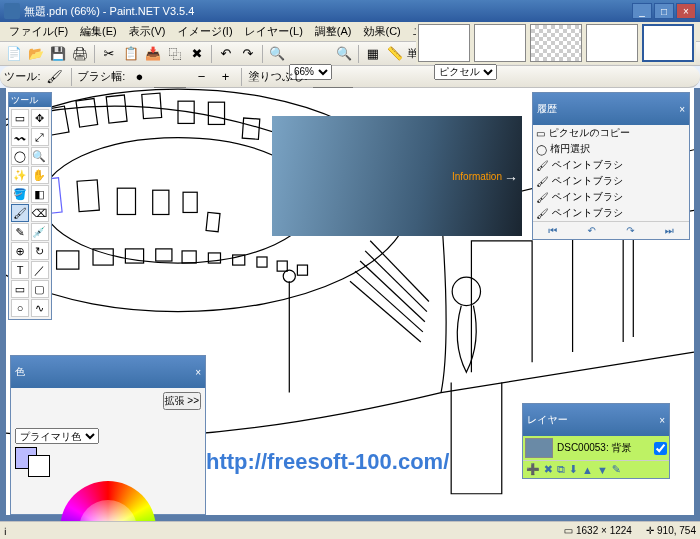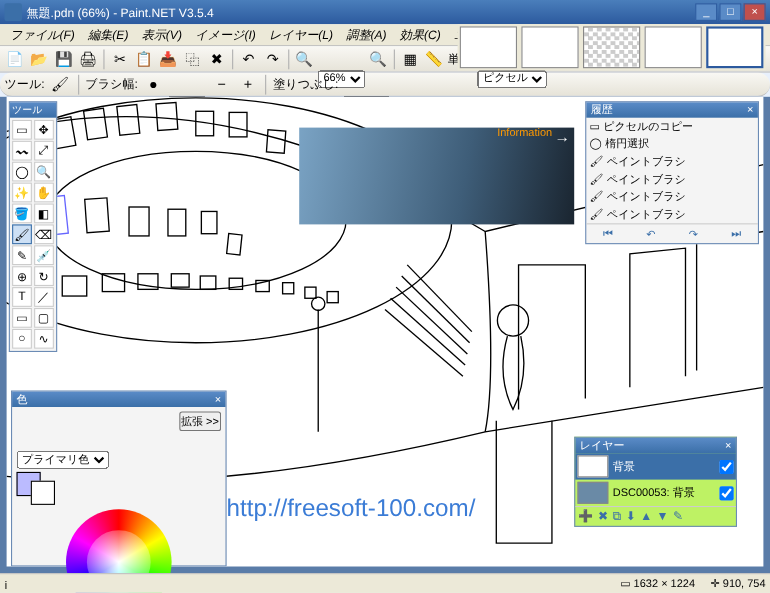--- a/index.html
+++ b/index.html
@@ -3,42 +3,42 @@
 <meta charset="utf-8">
 <style>
 * { box-sizing: border-box; margin: 0; padding: 0; font-family: "MS UI Gothic", "Meiryo", sans-serif; }
 body { width: 700px; height: 539px; overflow: hidden; background: #E8F0FC; position: relative; }
 .titlebar { height: 22px; background: linear-gradient(#4A7EBB,#2C5A9E); color: #fff; display: flex; align-items: center; padding: 0 4px; font-size: 11px; }
 .titlebar .icon { width: 16px; height: 16px; background: #3B6FA8; border-radius: 2px; margin-right: 4px; }
 .titlebar .spacer { flex: 1; }
 .titlebar .winbtn { width: 20px; height: 16px; background: #5A8BC7; margin-left: 2px; display: flex; align-items: center; justify-content: center; font-size: 10px; border: 1px solid #2C5A9E; }
 .titlebar .winbtn.close { background: #C0504D; }
 .menubar { height: 20px; background: #ECE9D8; border-bottom: 1px solid #C0C0C0; display: flex; align-items: center; padding: 0 4px; font-size: 11px; gap: 2px; }
-.menubar span { padding: 2px 5px; font-style: italic; }
+.menubar span { padding: 2px 5px; }
 .toolbar { height: 24px; background: linear-gradient(#F9F8F4,#E6E3D8); border-bottom: 1px solid #C0C0C0; display: flex; align-items: center; padding: 0 4px; gap: 2px; font-size: 11px; }
 .tbtn { width: 20px; height: 20px; display: flex; align-items: center; justify-content: center; font-size: 13px; border-radius: 2px; }
 .sep { width: 1px; height: 18px; background: #B0B0B0; margin: 0 2px; }
 .toolbar2 { height: 22px; background: linear-gradient(#F9F8F4,#E6E3D8); border-bottom: 1px solid #C0C0C0; display: flex; align-items: center; padding: 0 4px; gap: 4px; font-size: 11px; border-radius: 11px; }
 .thumbs { position: absolute; top: 22px; right: 4px; height: 42px; display: flex; gap: 4px; padding: 2px; background: #ECE9D8; }
 .thumb { width: 52px; height: 38px; border: 1px solid #888; background: #fff; }
 .thumb.checker { background: repeating-conic-gradient(#ccc 0 25%, #fff 0 50%) 0 0/8px 8px; }
 .thumb.sel { border: 2px solid #2C5A9E; }
 .canvas-area { position: absolute; top: 88px; left: 0; right: 0; bottom: 18px; background: #5A7CA8; overflow: hidden; }
 .canvas { position: absolute; left: 6px; top: 0; right: 6px; bottom: 6px; background: #fff; }
 .canvas svg { width: 100%; height: 100%; }
-.canvas .photo { position: absolute; left: 266px; top: 28px; width: 250px; height: 88px; background: linear-gradient(100deg,#7AA3C4,#3E5D78 60%,#1A2530); display:flex; align-items:flex-start; justify-content:flex-end; color:#F90; font-size:10px; padding-right:20px; }
+.canvas .photo { position: absolute; left: 266px; top: 28px; width: 250px; height: 120px; background: linear-gradient(100deg,#7AA3C4,#3E5D78 60%,#1A2530); display:flex; align-items:center; justify-content:flex-end; color:#F90; font-size:10px; padding-right:20px; }
 .canvas .photo::after{content:"→"; position:absolute; right:4px; color:#fff; font-size:14px;}
-.watermark { position: absolute; bottom: 40px; left: 200px; color: #3B7CD6; font-size: 22px; font-weight: normal; }
+.watermark { position: absolute; bottom: 40px; left: 200px; color: #3B7CD6; font-size: 22px; font-weight: bold; }
 .tools-win { position: absolute; left: 8px; top: 92px; width: 44px; background: #F4F4F4; border: 1px solid #6B8BB5; }
 .tools-win .hdr { height: 14px; background: linear-gradient(#5A8BC7,#3B6FA8); color:#fff; font-size:9px; padding:0 2px; display:flex; align-items:center; }
 .tools-win .grid { display: grid; grid-template-columns: 1fr 1fr; gap: 1px; padding: 2px; }
 .tools-win .tool { width: 18px; height: 18px; border: 1px solid #ccc; background:#fff; display:flex; align-items:center; justify-content:center; font-size:11px; }
 .tools-win .tool.sel { background: #CDE0F5; border-color:#3B6FA8; }
 .colors-win { position: absolute; left: 10px; bottom: 24px; width: 196px; height: 160px; background: #F4F4F4; border: 1px solid #6B8BB5; }
-.colors-win .hdr, .hist-win .hdr, .layers-win .hdr { height: 14px; background: linear-gradient(#5A8BC7,#3B6FA8); color:#fff; font-size:10px; padding:0 4px; display:flex; align-items:center; justify-content:space-between; }
+.colors-win .hdr, .hist-win .hdr, .layers-win .hdr { height: 32px; background: linear-gradient(#5A8BC7,#3B6FA8); color:#fff; font-size:10px; padding:0 4px; display:flex; align-items:center; justify-content:space-between; }
 .colors-win .body { padding: 4px; font-size: 10px; }
 .wheel { width: 96px; height: 96px; border-radius: 50%; background: conic-gradient(red,yellow,lime,cyan,blue,magenta,red); margin: 4px auto; position:relative; }
 .wheel::after{content:""; position:absolute; inset:20%; border-radius:50%; background:radial-gradient(#fff,transparent);}
 .swatch-row { display:flex; height:10px; margin-top:2px;}
 .swatch-row div{flex:1;}
 .hist-win { position: absolute; right: 10px; top: 92px; width: 158px; background: #F4F4F4; border: 1px solid #6B8BB5; }
 .hist-win .list { max-height: 96px; overflow:hidden; font-size:10px; }
 .hist-win .item { padding: 1px 3px; display:flex; align-items:center; gap:3px; }
 .hist-win .nav { height:18px; border-top:1px solid #ccc; display:flex; justify-content:space-around; align-items:center; font-size:10px; color:#3B6FA8; }
 .layers-win { position: absolute; right: 30px; bottom: 60px; width: 148px; background: #bef264; border: 1px solid #6B8BB5; }
@@ -267,25 +267,20 @@
     <span>↷</span>
     <span>⏭</span>
   </div>
 </div>
 
 <div class="layers-win">
   <div class="hdr">
       <span>レイヤー</span>
       <span>×</span>
     </div>
-  <div class="item sel">
-      <div class="lthumb"></div>
-      <span>背景</span>
-      <input type="checkbox" checked="" style="margin-left: auto;">
-    </div>
   <div class="item">
       <div class="lthumb" style="background:#6a8aa6"></div>
       <span>DSC00053: 背景</span>
       <input type="checkbox" checked="" style="margin-left: auto;">
     </div>
   <div class="nav">
     <span>➕</span>
     <span>✖</span>
     <span>⧉</span>
     <span>⬇</span>

